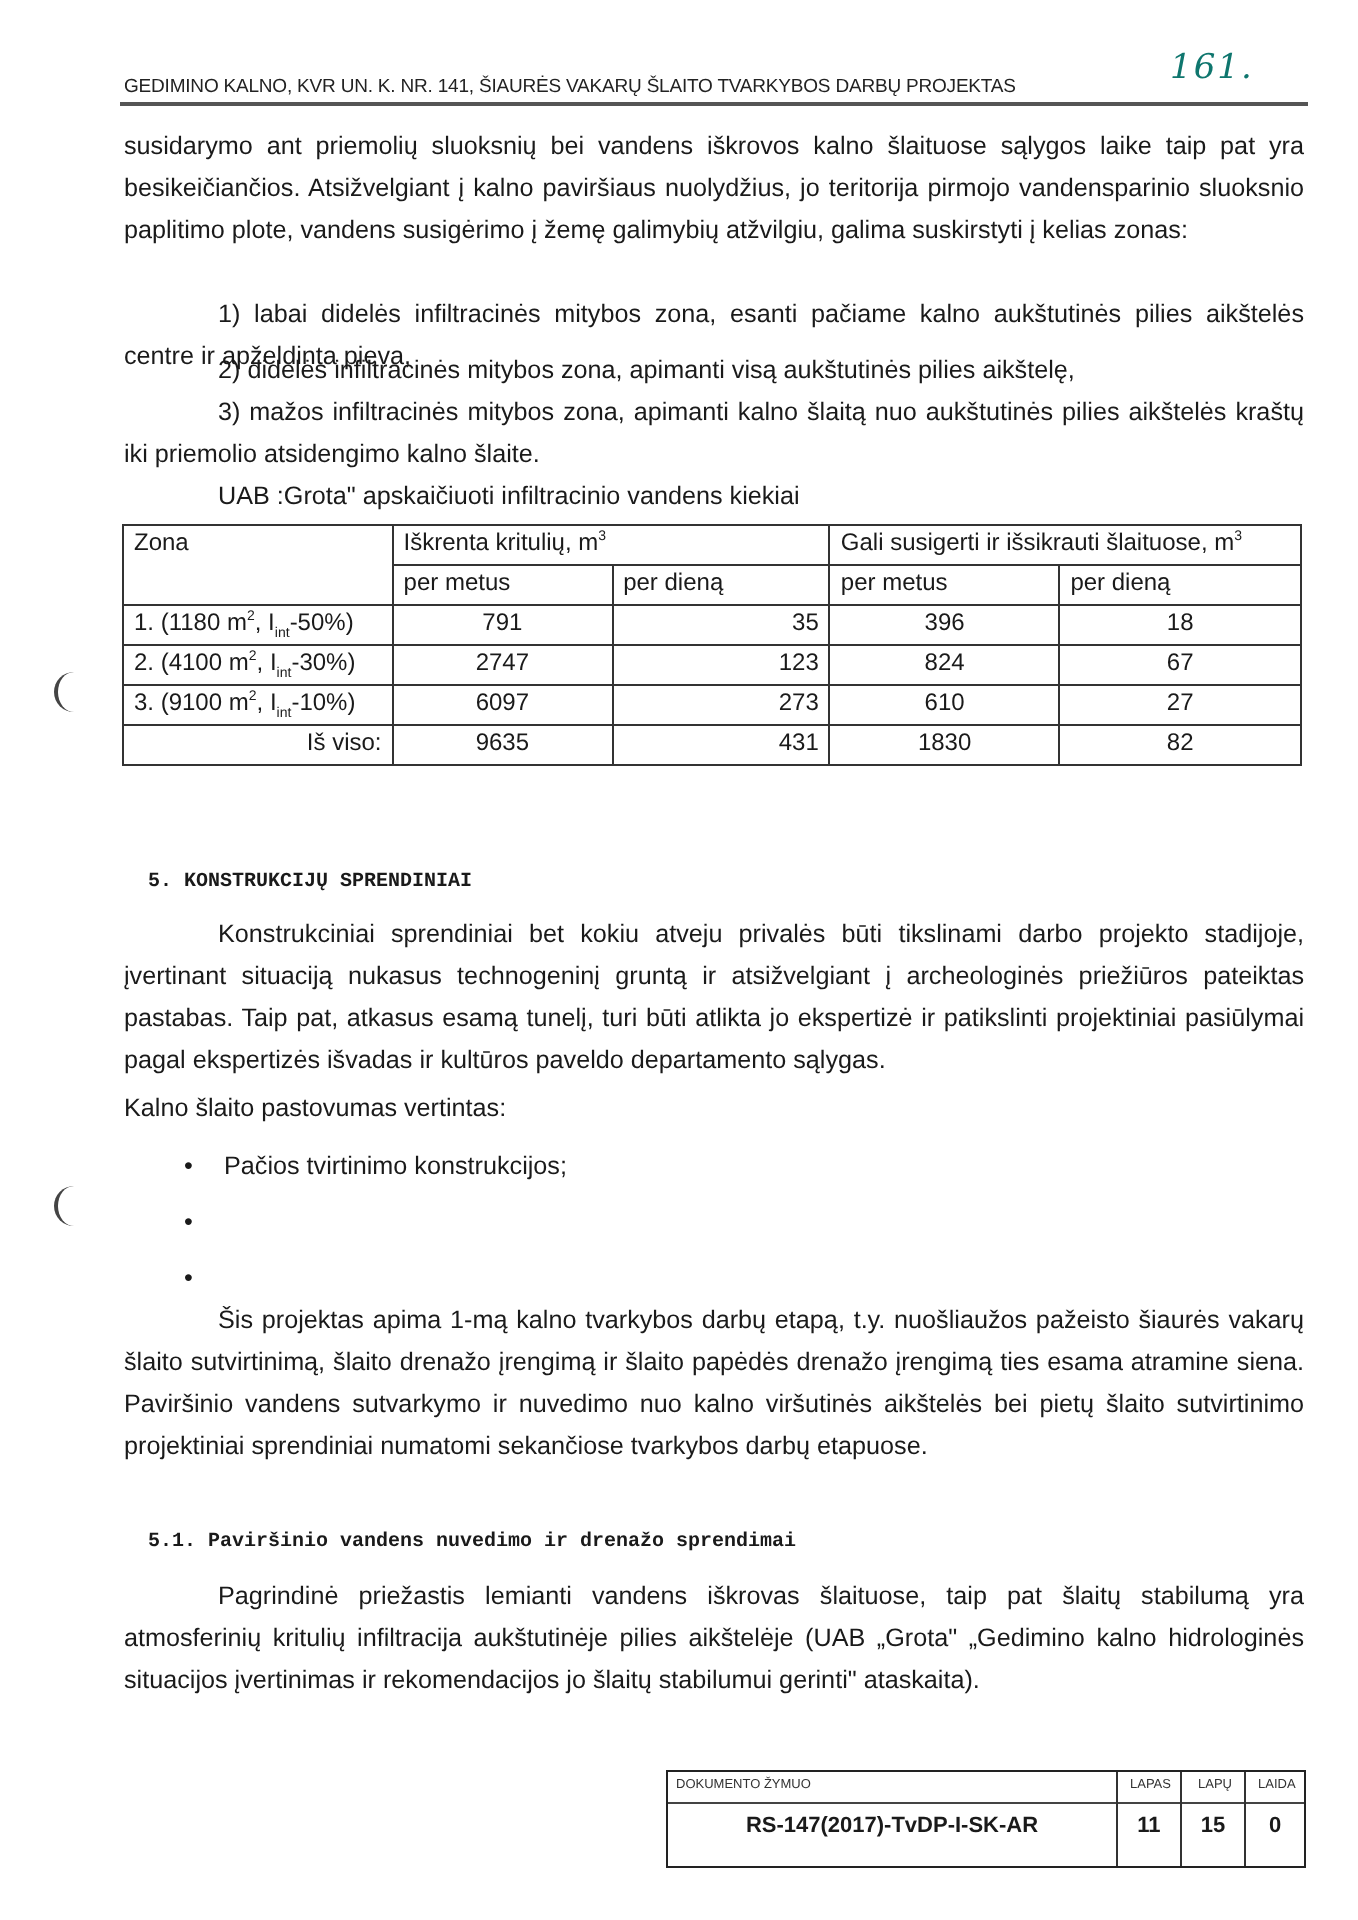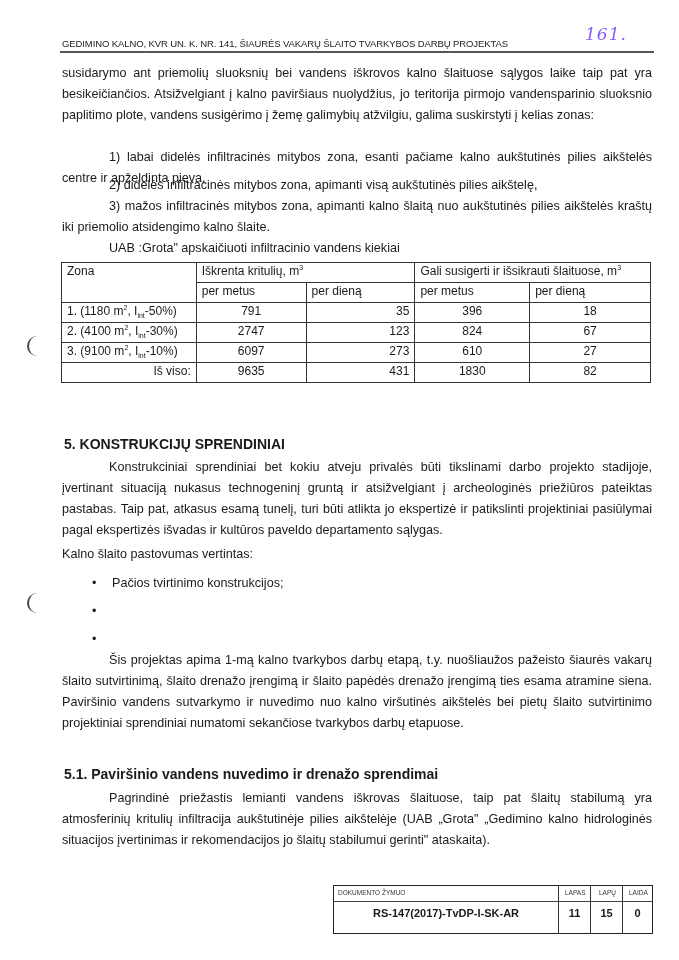--- a/index.html
+++ b/index.html
@@ -2,27 +2,27 @@
 <html><head>
 <meta charset="utf-8">
 <style>
   html, body { margin:0; padding:0; background:#ffffff; }
   body { width:679px; height:960px; position:relative; overflow:hidden;
          font-family:"Liberation Sans", sans-serif; color:#1a1a1a; }
   .page-header { position:absolute; left:62px; top:38px; width:590px;
          font-size:9.5px; letter-spacing:-0.1px; color:#222; }
   .header-rule { position:absolute; left:60px; top:51px; width:594px; height:1.5px; background:#555; }
   .handwritten { position:absolute; left:585px; top:24px; font-family:"DejaVu Serif", serif;
-         font-size:17px; font-style:italic; color:#8b5cf6; letter-spacing:1px; }
+         font-size:17px; font-style:italic; color:#0f766e; letter-spacing:1px; }
   .punch { position:absolute; left:27px; width:10px; height:20px; border-left:2px solid #444;
          border-radius:10px 0 0 10px; }
   .p { position:absolute; left:62px; width:590px; font-size:12.6px; line-height:21px;
        text-align:justify; }
   .p.ind { text-indent:47px; }
-  .h { position:absolute; left:64px; font-size:14px; font-weight:bold; }
+  .h { position:absolute; left:74px; font-size:10px; font-weight:bold;font-family:Liberation Mono, monospace; }
   table.data { position:absolute; left:61px; top:262px; width:590px; border-collapse:collapse;
        font-size:12px; }
   table.data td { border:1px solid #333; padding:1px 5px; height:17px; vertical-align:top; }
   table.data td.num { text-align:center; }
   table.data td.right { text-align:right; }
   sup { font-size:7px; }
   sub { font-size:7px; }
   .bullet-list { position:absolute; left:62px; width:590px; font-size:12.6px; }
   .bullet { position:relative; height:24px; line-height:24px; padding-left:50px; }
   .bullet .dot { position:absolute; left:30px; top:0; }

